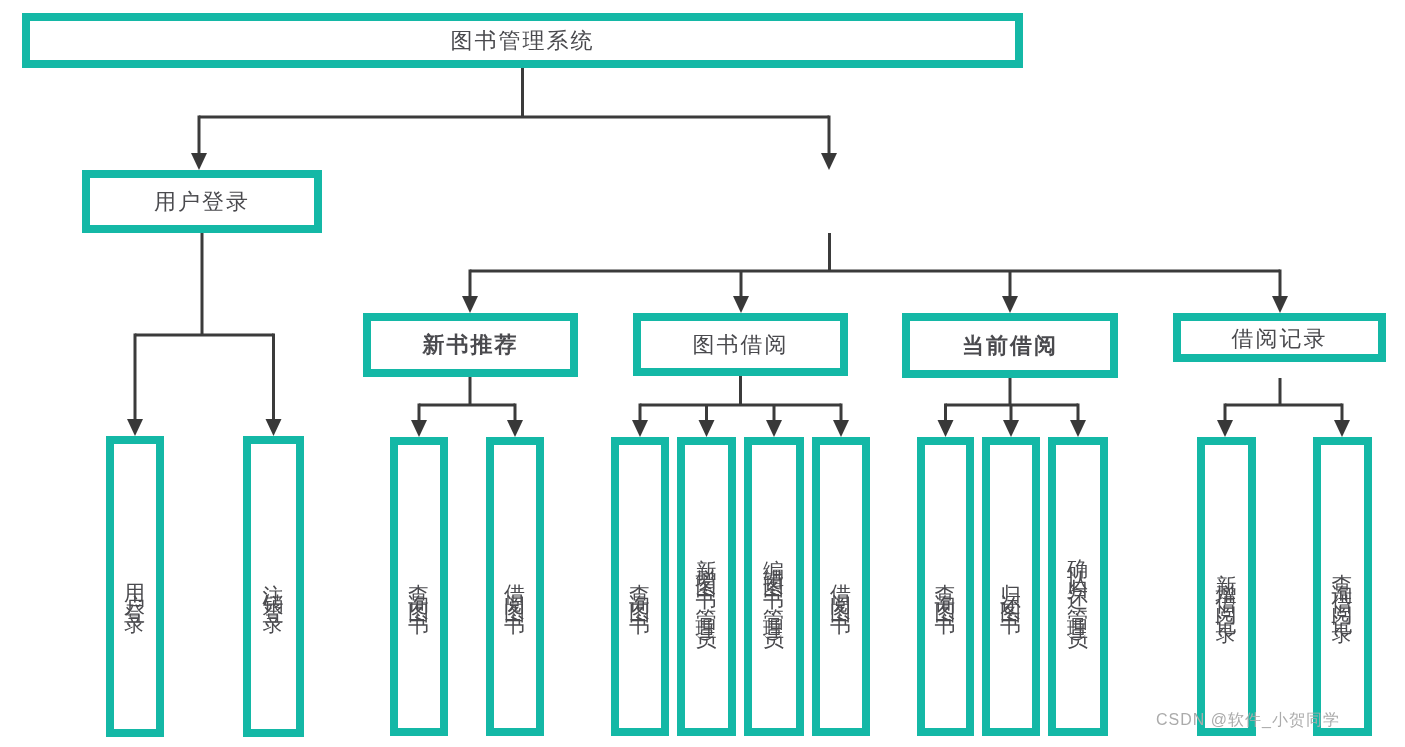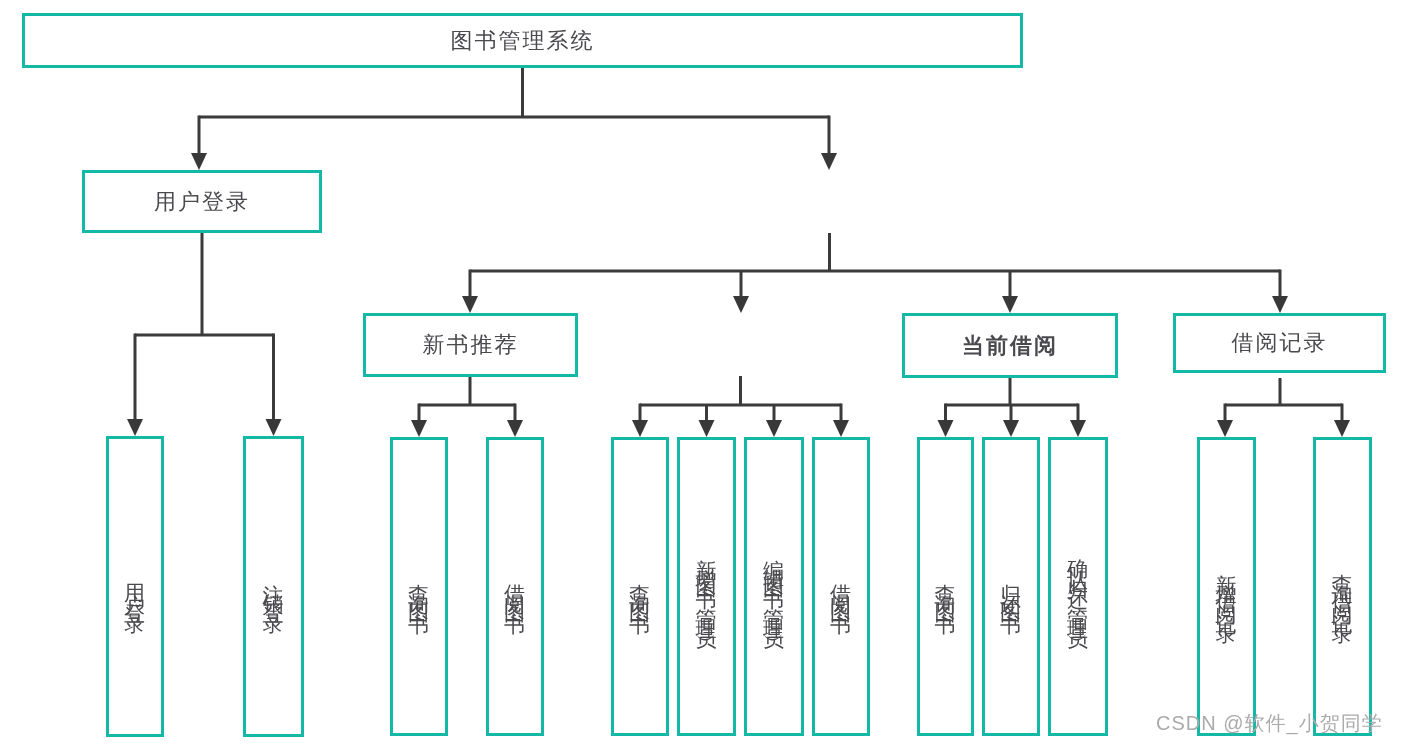--- a/index.html
+++ b/index.html
@@ -26,21 +26,21 @@
     stroke: #3b3b3b;
     stroke-width: 3;
   }
   .connectors polygon {
     fill: #383838;
     stroke: none;
   }
   .node {
     position: absolute;
     box-sizing: border-box;
-    border: 3px solid #14b8a6;
+    border: 8px solid #14b8a6;
     background: #ffffff;
     display: flex;
     align-items: center;
     justify-content: center;
     color: #4a4a4e;
   }
   .hnode {
     font-size: 22px;
     letter-spacing: 2px;
     white-space: nowrap;
@@ -53,21 +53,21 @@
     text-orientation: mixed;
     letter-spacing: 10px;
     line-height: 1;
     white-space: nowrap;
   }
   .watermark {
     position: absolute;
     left: 1156px;
     top: 710px;
     width: 249px;
-    font-size: 20px;
+    font-size: 16px;
     letter-spacing: 1px;
     color: #ababab;
     white-space: nowrap;
     z-index: 5;
   }
 </style>
 </head>
 <body>
 
 <div class="canvas">
@@ -135,27 +135,30 @@
   </svg>
 
   <div class="node hnode" style="left:22px; top:13px; width:1001px; height:55px;">
     <span>图书管理系统</span>
   </div>
 
   <div class="node hnode" style="left:82px; top:170px; width:240px; height:63px;">
     <span>用户登录</span>
   </div>
 
-  <div class="node hnode" style="left:363px; top:313px; width:215px; height:64px;">
+  <div class="node hnode" style="left:363px; top:313px; width:215px; height:64px;font-weight:bold;">
     <span>新书推荐</span>
+  </div>
+  <div class="node hnode" style="left:633px; top:313px; width:215px; height:63px;">
+    <span>图书借阅</span>
   </div>
   <div class="node hnode" style="left:902px; top:313px; width:216px; height:65px;font-weight:bold;">
     <span>当前借阅</span>
   </div>
-  <div class="node hnode" style="left:1173px; top:313px; width:213px; height:60px;">
+  <div class="node hnode" style="left:1173px; top:313px; width:213px; height:49px;align-items:flex-end;">
     <span>借阅记录</span>
   </div>
 
   <div class="node vnode" style="left:106px; top:436px; width:58px; height:301px;">
     <span class="vtext">用户登录</span>
   </div>
   <div class="node vnode" style="left:243px; top:436px; width:61px; height:301px;">
     <span class="vtext">注销登录</span>
   </div>
 

